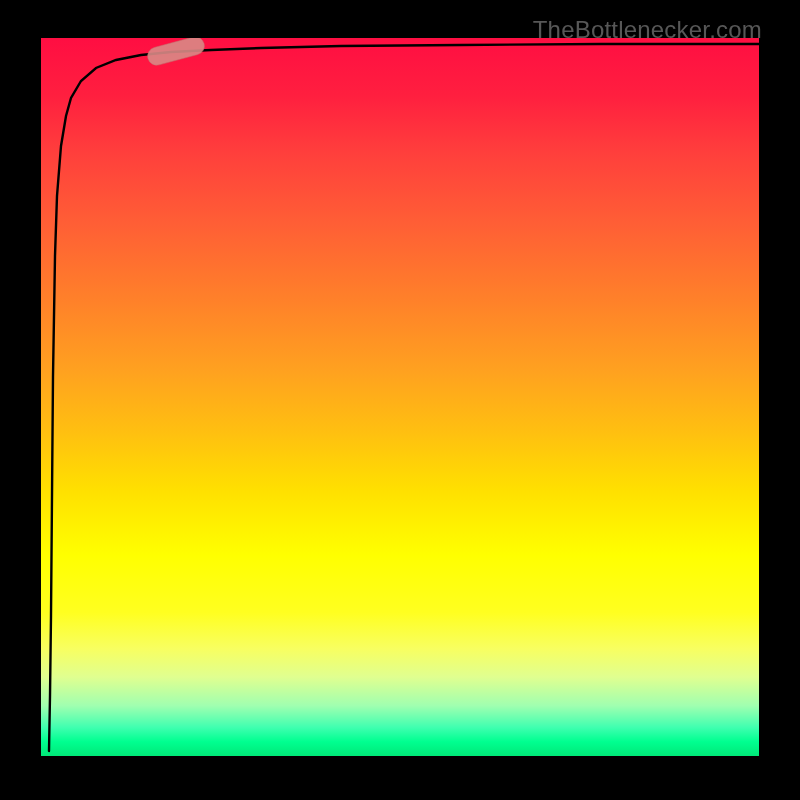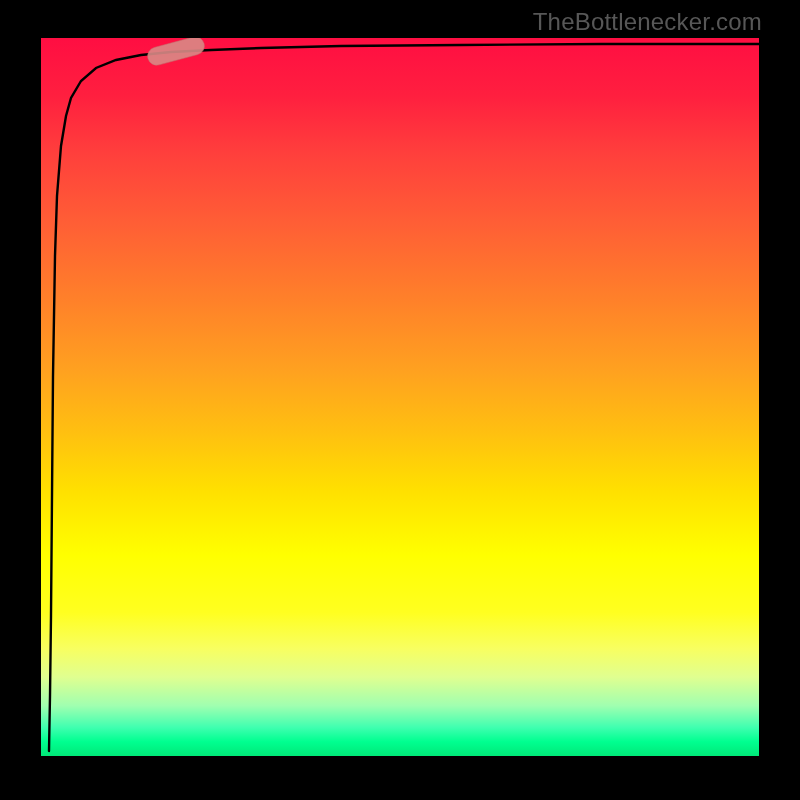--- a/index.html
+++ b/index.html
@@ -45,21 +45,21 @@
   }
   .curve-svg {
     position: absolute;
     left: 0;
     top: 0;
     width: 718px;
     height: 718px;
   }
   .ne-text {
     position: absolute;
-    top: 8px;
+    top: 16px;
     right: 38px;
     color: #575757;
     font-size: 24px;
     font-weight: 400;
     letter-spacing: 0.2px;
   }
   .marker {
     fill: #d98a86;
     fill-opacity: 0.9;
     stroke: #c47370;

